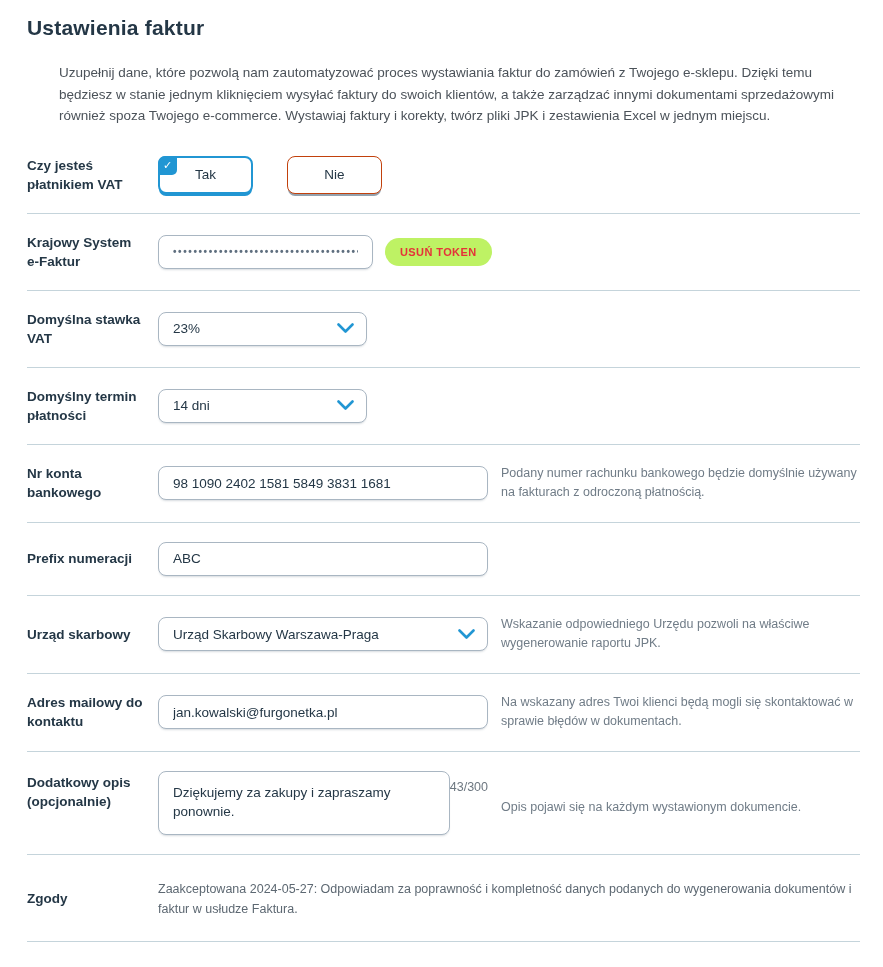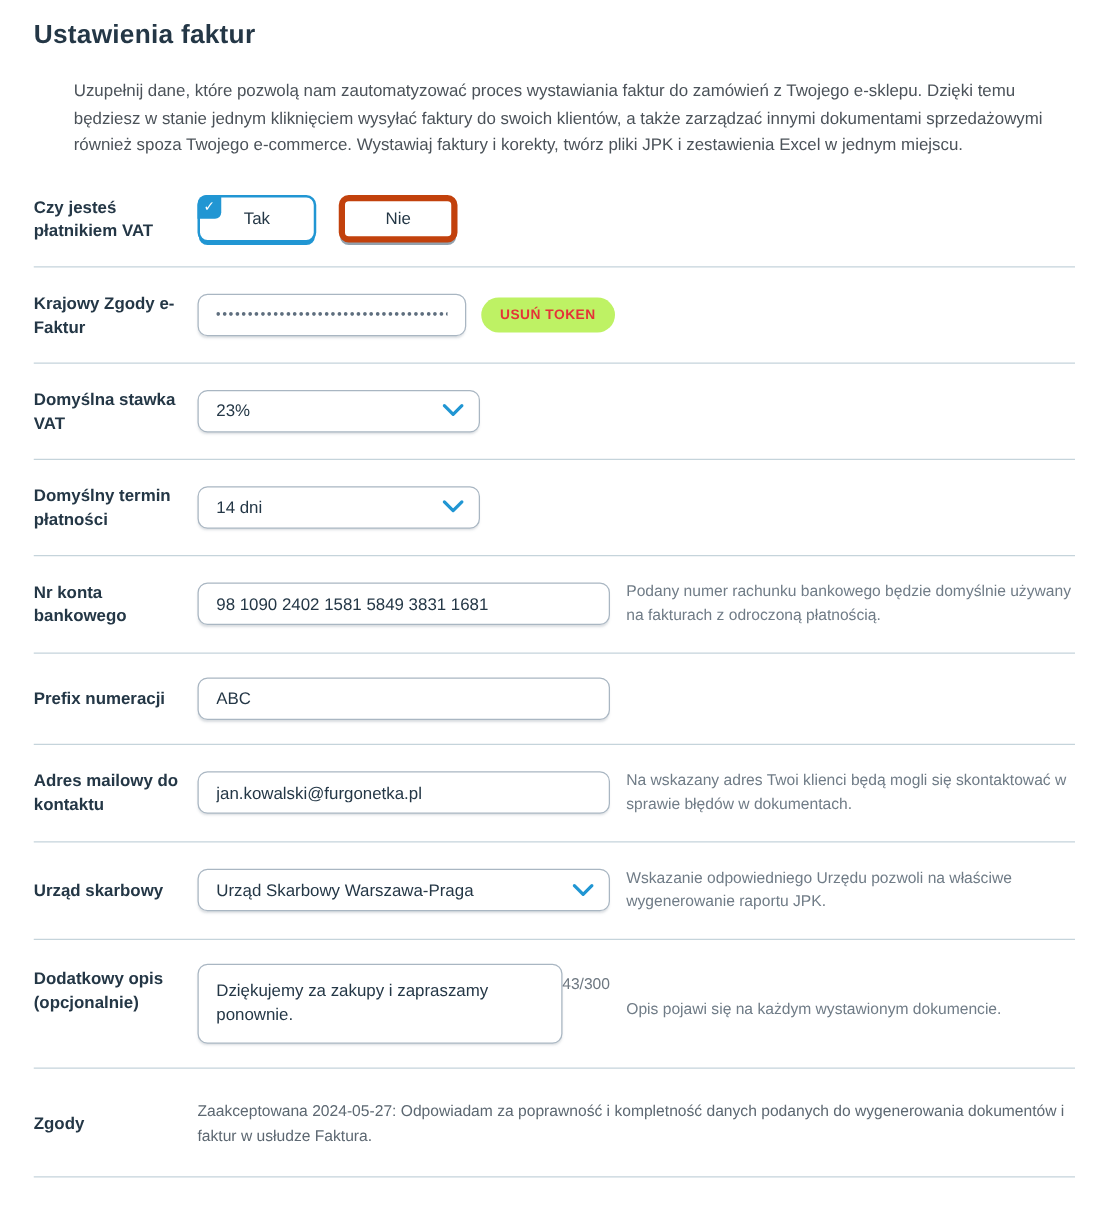--- a/index.html
+++ b/index.html
@@ -60,22 +60,23 @@
     align-items: center;
     justify-content: center;
     cursor: pointer;
     font-family: inherit;
   }
   .toggle-btn.selected {
     border: 2px solid #2196d3;
     box-shadow: 0 3px 0 -1px #2196d3;
   }
   .toggle-btn.unselected {
-    border: 5px solid #c2410c;
+    border: 1px solid #c2410c;
     box-shadow: 0 3px 0 -1px #93a1ad;
+    margin-left: 16px;
   }
   .check-badge {
     position: absolute;
     top: -2px;
     left: -2px;
     width: 19px;
     height: 19px;
     background: #2196d3;
     border-radius: 7px 0 5px 0;
     color: #fff;
@@ -103,21 +104,21 @@
   }
   .text-input.short { width: 215px; }
   .text-input.masked {
     font-size: 10px;
     letter-spacing: 1.6px;
     color: #5e6e7e;
     font-weight: 700;
   }
   .select-box {
     height: 34px;
-    width: 226px;
+    width: 209px;
     padding: 0 12px 0 14px;
     display: flex;
     align-items: center;
     justify-content: space-between;
     cursor: pointer;
   }
   .select-box.wide { width: 330px; }
   .chevron-icon { flex: 0 0 auto; margin-left: 8px; display: block; }
   .textarea-box {
     width: 330px;
@@ -180,21 +181,21 @@
           <span>Tak</span>
         </button>
         <button class="toggle-btn unselected">
           <span>Nie</span>
         </button>
       </div>
       <div></div>
     </div>
 
     <div class="form-row">
-      <div class="row-label">Krajowy Zgody e-Faktur</div>
+      <div class="row-label">Krajowy System e-Faktur</div>
       <div class="inline-content" style="grid-column: 2 / 4;">
         <input type="text" class="text-input short masked" readonly="" value="••••••••••••••••••••••••••••••••••••••" style="">
         <button class="pill-button">USUŃ TOKEN</button>
       </div>
     </div>
 
     <div class="form-row">
       <div class="row-label">Domyślna stawka VAT</div>
       <div class="select-box">
         <span>23%</span>
@@ -221,36 +222,36 @@
       <input type="text" class="text-input" value="98 1090 2402 1581 5849 3831 1681" style="">
       <div class="help-text">Podany numer rachunku bankowego będzie domyślnie używany na fakturach z odroczoną płatnością.</div>
     </div>
 
     <div class="form-row">
       <div class="row-label">Prefix numeracji</div>
       <input type="text" class="text-input" value="ABC" style="">
     </div>
 
     <div class="form-row">
-      <div class="row-label">Adres mailowy do kontaktu</div>
-      <input type="text" class="text-input" value="jan.kowalski@furgonetka.pl" style="">
-      <div class="help-text">Na wskazany adres Twoi klienci będą mogli się skontaktować w sprawie błędów w dokumentach.</div>
-    </div>
-
-    <div class="form-row">
       <div class="row-label">Urząd skarbowy</div>
       <div class="select-box wide">
         <span>Urząd Skarbowy Warszawa-Praga</span>
         <svg class="chevron-icon" width="17" height="11" viewBox="0 0 17 11">
           <path d="M1.5 1.5 L8.5 8.5 L15.5 1.5" stroke="#2196d3" stroke-width="2.6" fill="none" stroke-linecap="round" stroke-linejoin="round"></path>
         </svg>
       </div>
       <div class="help-text">Wskazanie odpowiedniego Urzędu pozwoli na właściwe wygenerowanie raportu JPK.</div>
     </div>
 
+    <div class="form-row">
+      <div class="row-label">Adres mailowy do kontaktu</div>
+      <input type="text" class="text-input" value="jan.kowalski@furgonetka.pl" style="">
+      <div class="help-text">Na wskazany adres Twoi klienci będą mogli się skontaktować w sprawie błędów w dokumentach.</div>
+    </div>
+
     <div class="form-row align-top">
       <div class="row-label" style="padding-top: 2px;">Dodatkowy opis (opcjonalnie)</div>
       <div class="textarea-wrap">
         <textarea class="textarea-box" style="">Dziękujemy za zakupy i zapraszamy ponownie.</textarea>
         <div class="char-counter">43/300</div>
       </div>
       <div class="help-text" style="padding-top: 27px;">Opis pojawi się na każdym wystawionym dokumencie.</div>
     </div>
 
     <div class="form-row" style="padding: 24px 0 22px 0;">

